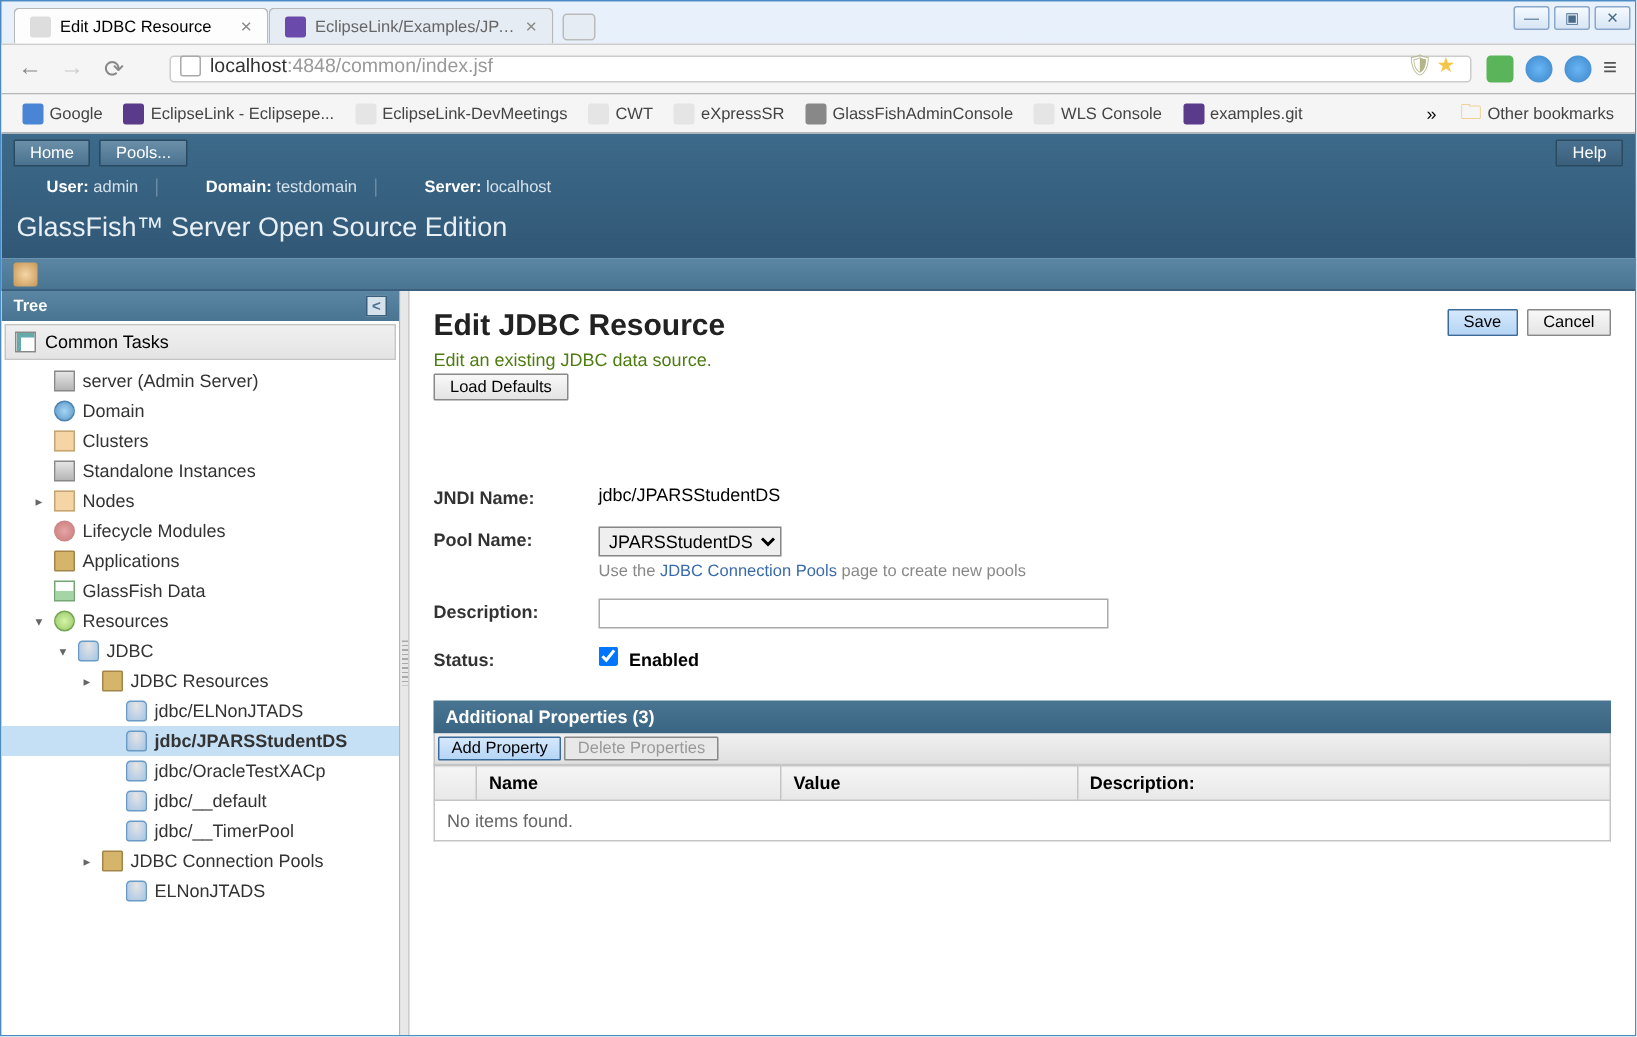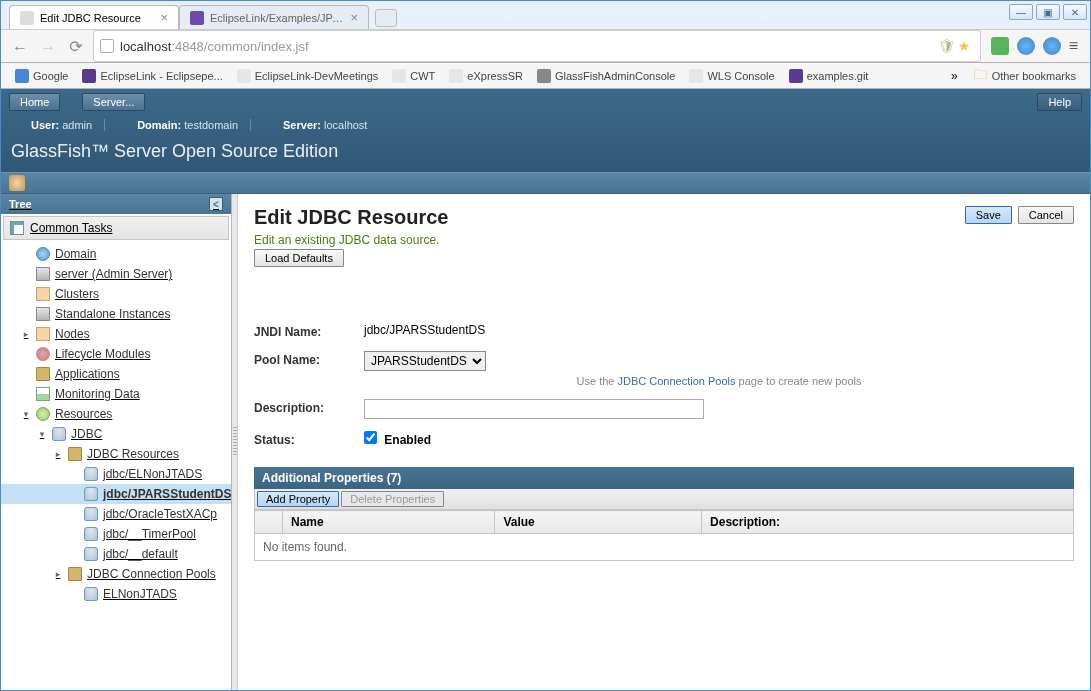--- a/index.html
+++ b/index.html
@@ -16,55 +16,55 @@
 .tab.inactive { background: #e6ecf3; color: #666; }
 .tab-favicon { width: 14px; height: 14px; background: #ddd; border-radius: 2px; flex-shrink: 0; }
 .tab-title { flex: 1; white-space: nowrap; overflow: hidden; text-overflow: ellipsis; }
 .tab-close { color: #888; font-size: 13px; cursor: default; }
 .new-tab { width: 22px; height: 18px; border: 1px solid #bbb; border-radius: 3px; background: #e6ecf3; margin-left: 6px; margin-bottom: 2px; }
 
 
 .url-toolbar { background: #f5f5f5; border-top: 1px solid #ccc; border-bottom: 1px solid #b5b5b5; padding: 5px 8px; display: flex; align-items: center; gap: 6px; height: 34px; }
 .nav-btn { width: 22px; height: 22px; display: flex; align-items: center; justify-content: center; color: #888; font-size: 16px; }
 .nav-btn.disabled { color: #ccc; }
-.url-box { flex: 1; display: flex; align-items: center; border: 1px solid #ccc; border-radius: 3px; background: #fff; padding: 3px 6px; height: 32px; }
+.url-box { flex: 1; display: flex; align-items: flex-end; border: 1px solid #ccc; border-radius: 3px; background: #fff; padding: 3px 6px; height: 18px; margin-left: 20px; }
 .url-globe { width: 14px; height: 14px; border: 1px solid #aaa; border-radius: 2px; margin-right: 6px; }
 .url-text { flex: 1; font-size: 13px; color: #333; border: none; outline: none; }
 .url-text .host { color: #333; }
 .url-text .path { color: #999; }
 .url-icons { display: flex; gap: 4px; align-items: center; }
 .url-icon { width: 16px; height: 16px; font-size: 14px; }
 .ext-icons { display: flex; gap: 8px; align-items: center; padding: 0 4px; }
 .ext-icon { width: 18px; height: 18px; border-radius: 3px; }
 .menu-icon { font-size: 16px; color: #555; }
 
 
 .bookmarks-bar { background: #f5f5f5; border-bottom: 1px solid #b5b5b5; padding: 3px 8px; display: flex; align-items: center; gap: 2px; height: 26px; }
 .bookmark { display: flex; align-items: center; gap: 4px; padding: 2px 6px; font-size: 11px; color: #444; border-radius: 2px; white-space: nowrap; }
 .bm-icon { width: 14px; height: 14px; border-radius: 2px; flex-shrink: 0; }
 .bookmarks-right { margin-left: auto; display: flex; align-items: center; gap: 10px; }
 .folder-icon { color: #e8b44a; font-size: 14px; }
 
 
 .app-content { flex: 1; display: flex; flex-direction: column; overflow: hidden; }
 .gf-header { background: linear-gradient(to bottom, #3d6a8a 0%, #2e5270 100%); color: #fff; }
-.gf-topbar { display: flex; padding: 4px 8px; gap: 22px; align-items: center; }
+.gf-topbar { display: flex; padding: 4px 8px; gap: 6px; align-items: center; }
 .gf-topbtn { background: linear-gradient(to bottom, #6a8fa8, #4a7290); border: 1px solid #2a4a62; padding: 2px 10px; color: #fff; font-size: 11px; border-radius: 1px; }
 .gf-topbtn.help { margin-left: auto; background: linear-gradient(to bottom, #4a7290, #3a5f7d); }
 .gf-infobar { padding: 4px 10px; font-size: 11px; color: #d5e2ec; display: flex; gap: 8px; }
 .gf-infobar b { color: #fff; margin-left: 20px; }
 .gf-infobar .sep { border-left: 1px solid #6a8ba3; margin: 0 4px; }
 .gf-title { padding: 6px 10px 10px 10px; font-size: 18px; font-weight: normal; color: #e8eff5; }
 .gf-toolbar2 { background: linear-gradient(to bottom, #5a85a3, #4a7592); height: 22px; border-top: 1px solid #6a95b3; border-bottom: 1px solid #3a5f7d; padding: 2px 8px; }
 .gf-toolbar2-icon { width: 16px; height: 16px; display: inline-block; }
 
 .gf-body { flex: 1; display: flex; overflow: hidden; background: #fff; }
 
 
-.tree-panel { width: 231px; border-right: 1px solid #b5b5b5; display: flex; flex-direction: column; background: #fff; text-decoration: underline; }
+.tree-panel { width: 266px; border-right: 1px solid #b5b5b5; display: flex; flex-direction: column; background: #fff; }
 .tree-header { background: linear-gradient(to bottom, #5a85a3, #4a7592); color: #fff; padding: 3px 8px; font-size: 11px; font-weight: bold; display: flex; align-items: center; }
 .tree-collapse { margin-left: auto; width: 14px; height: 14px; background: #d5e2ec; color: #4a7290; font-size: 10px; display: flex; align-items: center; justify-content: center; border: 1px solid #3a5f7d; }
 .tree-section { background: linear-gradient(to bottom, #f0f0f0, #e4e4e4); border: 1px solid #c5c5c5; margin: 2px; padding: 4px 6px; display: flex; align-items: center; gap: 6px; font-size: 12px; }
 .tree-list { flex: 1; overflow-y: auto; padding: 2px 0; }
 .tree-item { display: flex; align-items: center; padding: 2px 4px; gap: 4px; font-size: 12px; color: #333; white-space: nowrap; }
 .tree-expander { width: 10px; text-align: center; color: #666; font-size: 9px; flex-shrink: 0; }
 .tree-icon { width: 16px; height: 16px; flex-shrink: 0; display: inline-flex; align-items: center; justify-content: center; font-size: 12px; }
 .tree-item.selected { background: #c5dff5; }
 .tree-item.selected .tree-label { font-weight: bold; }
 .indent-1 { padding-left: 20px; }
@@ -85,21 +85,21 @@
 .btn.primary { border: 1px solid #3a6a9a; background: linear-gradient(to bottom, #d5e8fb, #b5d5f5); }
 .main-desc { color: #4d7c0f; font-size: 12px; margin-top: 4px; }
 .load-defaults { margin-top: 2px; }
 
 .form-area { margin-top: 50px; }
 .form-row { display: flex; align-items: flex-start; padding: 6px 0; }
 .form-label { width: 110px; font-weight: bold; font-size: 12px; color: #333; padding-top: 2px; }
 .form-field { flex: 1; }
 .form-field input[type=text] { border: 1px solid #aaa; padding: 2px 4px; font-size: 12px; }
 .form-field select { border: 1px solid #888; padding: 1px 2px; font-size: 12px; }
-.form-hint { font-size: 11px; color: #888; margin-top: 4px; text-align: center; }
+.form-hint { font-size: 11px; color: #888; margin-top: 4px; }
 .form-hint a { color: #3a6aaa; text-decoration: none; }
 .checkbox-label { font-weight: bold; font-size: 12px; margin-left: 4px; }
 
 .props-section { margin-top: 14px; }
 .props-header { background: linear-gradient(to bottom, #4a7592, #3a6582); color: #fff; padding: 4px 8px; font-size: 12px; font-weight: bold; }
 .props-toolbar { background: linear-gradient(to bottom, #f0f0f0, #e0e0e0); border: 1px solid #c5c5c5; border-top: none; padding: 2px; display: flex; gap: 2px; }
 .props-toolbar .btn.disabled { color: #999; background: #e8e8e8; }
 .props-table { width: 100%; border-collapse: collapse; border: 1px solid #c5c5c5; border-top: none; }
 .props-table th { background: linear-gradient(to bottom, #f5f5f5, #e8e8e8); border: 1px solid #c5c5c5; padding: 4px 8px; text-align: left; font-size: 12px; }
 .props-table th.check { width: 28px; }
@@ -204,21 +204,21 @@
         <span class="folder-icon">🗀</span>
         <span>Other bookmarks</span>
       </div>
     </div>
   </div>
 
   <div class="app-content">
     <div class="gf-header">
       <div class="gf-topbar">
         <button class="gf-topbtn">Home</button>
-        <button class="gf-topbtn">Server...</button>
+        <button class="gf-topbtn">Pools...</button>
         <button class="gf-topbtn help">Help</button>
       </div>
       <div class="gf-infobar">
         <span><b>User:</b> <span>admin</span></span>
         <span class="sep"></span>
         <span><b>Domain:</b> <span>testdomain</span></span>
         <span class="sep"></span>
         <span><b>Server:</b> <span>localhost</span></span>
       </div>
       <div class="gf-title">GlassFish™ Server Open Source Edition</div>
@@ -235,50 +235,50 @@
           <span class="tree-collapse">&lt;</span>
         </div>
         <div class="tree-section">
           <span class="ico ico-grid"></span>
           <span>Common Tasks</span>
         </div>
         <div class="tree-list" id="tree-list">
             <div class="tree-item indent-1">
               <span class="tree-expander"></span>
               <span class="tree-icon">
+                <span class="ico ico-server"></span>
+              </span>
+              <span class="tree-label">server (Admin Server)</span>
+            </div>
+            <div class="tree-item indent-1">
+              <span class="tree-expander"></span>
+              <span class="tree-icon">
                 <span class="ico ico-globe"></span>
               </span>
               <span class="tree-label">Domain</span>
             </div>
             <div class="tree-item indent-1">
               <span class="tree-expander"></span>
               <span class="tree-icon">
+                <span class="ico ico-cluster"></span>
+              </span>
+              <span class="tree-label">Clusters</span>
+            </div>
+            <div class="tree-item indent-1">
+              <span class="tree-expander"></span>
+              <span class="tree-icon">
                 <span class="ico ico-server"></span>
               </span>
-              <span class="tree-label">server (Admin Server)</span>
-            </div>
-            <div class="tree-item indent-1">
-              <span class="tree-expander"></span>
+              <span class="tree-label">Standalone Instances</span>
+            </div>
+            <div class="tree-item indent-1">
+              <span class="tree-expander">▸</span>
               <span class="tree-icon">
                 <span class="ico ico-cluster"></span>
               </span>
-              <span class="tree-label">Clusters</span>
-            </div>
-            <div class="tree-item indent-1">
-              <span class="tree-expander"></span>
-              <span class="tree-icon">
-                <span class="ico ico-server"></span>
-              </span>
-              <span class="tree-label">Standalone Instances</span>
-            </div>
-            <div class="tree-item indent-1">
-              <span class="tree-expander">▸</span>
-              <span class="tree-icon">
-                <span class="ico ico-cluster"></span>
-              </span>
               <span class="tree-label">Nodes</span>
             </div>
             <div class="tree-item indent-1">
               <span class="tree-expander"></span>
               <span class="tree-icon">
                 <span class="ico ico-gear"></span>
               </span>
               <span class="tree-label">Lifecycle Modules</span>
             </div>
             <div class="tree-item indent-1">
@@ -286,21 +286,21 @@
               <span class="tree-icon">
                 <span class="ico ico-folder"></span>
               </span>
               <span class="tree-label">Applications</span>
             </div>
             <div class="tree-item indent-1">
               <span class="tree-expander"></span>
               <span class="tree-icon">
                 <span class="ico ico-chart"></span>
               </span>
-              <span class="tree-label">Monitoring Data</span>
+              <span class="tree-label">GlassFish Data</span>
             </div>
             <div class="tree-item indent-1">
               <span class="tree-expander">▾</span>
               <span class="tree-icon">
                 <span class="ico ico-res"></span>
               </span>
               <span class="tree-label">Resources</span>
             </div>
             <div class="tree-item indent-2">
               <span class="tree-expander">▾</span>
@@ -335,28 +335,28 @@
               <span class="tree-icon">
                 <span class="ico ico-db"></span>
               </span>
               <span class="tree-label">jdbc/OracleTestXACp</span>
             </div>
             <div class="tree-item indent-4">
               <span class="tree-expander"></span>
               <span class="tree-icon">
                 <span class="ico ico-db"></span>
               </span>
+              <span class="tree-label">jdbc/__default</span>
+            </div>
+            <div class="tree-item indent-4">
+              <span class="tree-expander"></span>
+              <span class="tree-icon">
+                <span class="ico ico-db"></span>
+              </span>
               <span class="tree-label">jdbc/__TimerPool</span>
-            </div>
-            <div class="tree-item indent-4">
-              <span class="tree-expander"></span>
-              <span class="tree-icon">
-                <span class="ico ico-db"></span>
-              </span>
-              <span class="tree-label">jdbc/__default</span>
             </div>
             <div class="tree-item indent-3">
               <span class="tree-expander">▸</span>
               <span class="tree-icon">
                 <span class="ico ico-folder"></span>
               </span>
               <span class="tree-label">JDBC Connection Pools</span>
             </div>
             <div class="tree-item indent-4">
               <span class="tree-expander"></span>
@@ -410,21 +410,21 @@
           <div class="form-row">
             <div class="form-label">Status:</div>
             <div class="form-field">
               <input type="checkbox" checked="" style="">
               <span class="checkbox-label">Enabled</span>
             </div>
           </div>
         </div>
 
         <div class="props-section">
-          <div class="props-header">Additional Properties (7)</div>
+          <div class="props-header">Additional Properties (3)</div>
           <div class="props-toolbar">
             <button class="btn primary" style="padding:1px 8px">Add Property</button>
             <button class="btn disabled" style="padding:1px 8px">Delete Properties</button>
           </div>
           <table class="props-table">
             <thead>
               <tr>
                 <th class="check"></th>
                 <th>Name</th>
                 <th>Value</th>

